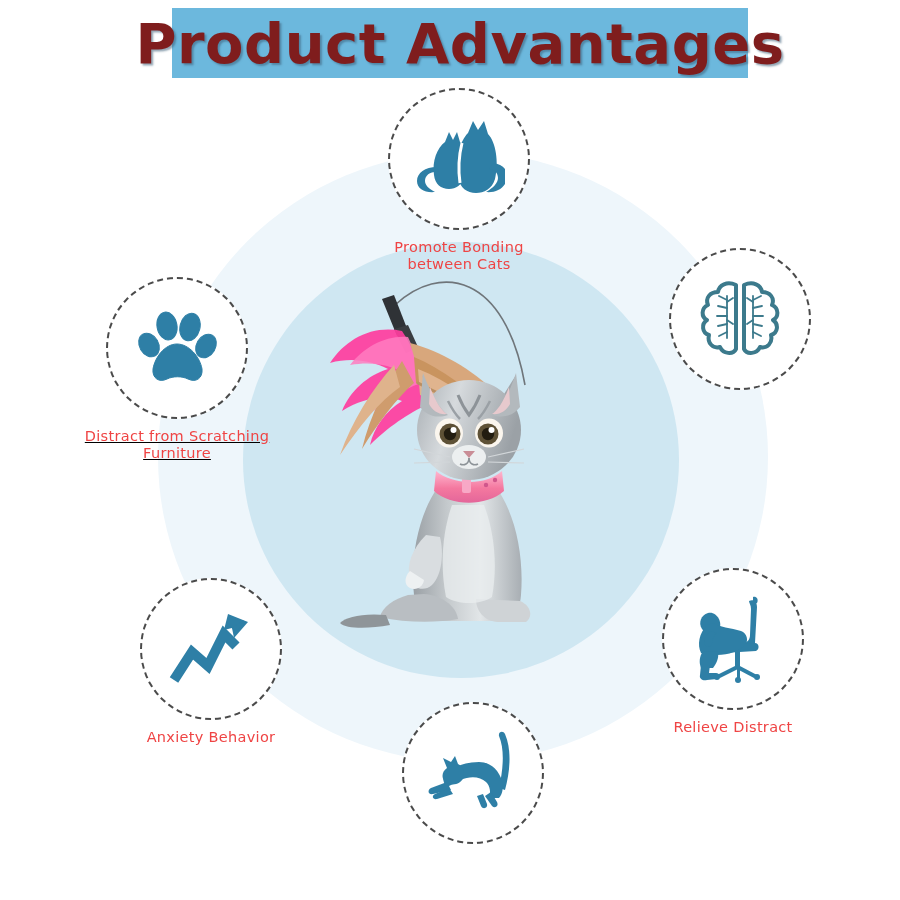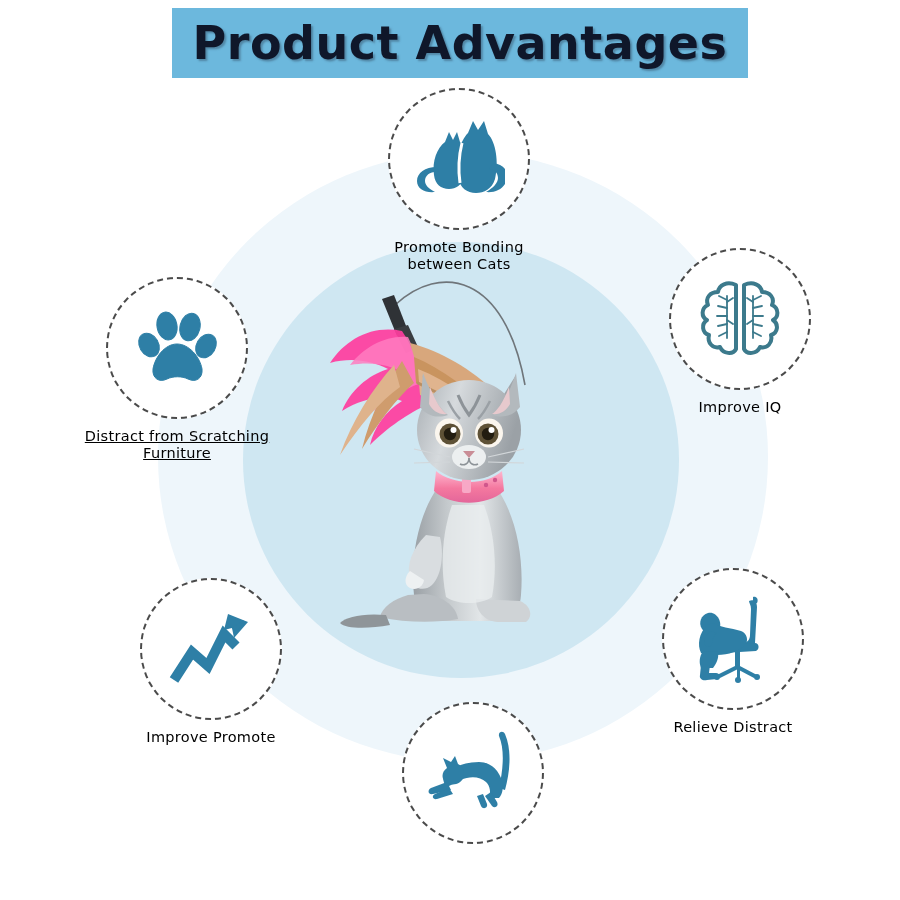--- a/index.html
+++ b/index.html
@@ -27,23 +27,23 @@
     height: 70px;
     background: #6cb8dd;
     display: flex;
     align-items: center;
     justify-content: center;
     z-index: 40;
   }
   #title-text {
     font-family: "DejaVu Sans", "Liberation Sans", sans-serif;
     font-weight: bold;
-    font-size: 46px;
+    font-size: 56px;
     letter-spacing: 0.5px;
-    color: #0f172a;
+    color: #7f1d1d;
     text-shadow: 2px 2px 2px rgba(60,95,120,0.55);
     white-space: nowrap;
   }
 
   
   .bg-circle-outer {
     position: absolute;
     left: 158px;
     top: 152px;
     width: 610px;
@@ -93,21 +93,21 @@
     align-items: center;
     justify-content: center;
     box-sizing: border-box;
   }
   .feature-circle svg { display: block; }
   .feature-label {
     margin-top: 9px;
     font-family: "DejaVu Sans", "Liberation Sans", sans-serif;
     font-size: 14.5px;
     line-height: 17px;
-    color: #000000;
+    color: #ef4444;
     letter-spacing: 0.3px;
     white-space: pre-line;
   }
 
   
   #feat-bonding   { left: 459px; top: 88px; }
   #feat-iq        { left: 740px; top: 248px; }
   #feat-anxiety   { left: 733px; top: 568px; }
   #feat-hunting   { left: 473px; top: 702px; }
   #feat-behavior  { left: 211px; top: 578px; }
@@ -274,21 +274,20 @@
             <path d="M56 32 L65 30"></path>
             <path d="M56 40 L66 40"></path>
             <path d="M56 48 L65 50"></path>
             <path d="M56 56 L64 60"></path>
             <path d="M56 26 L50 22"></path>
             <path d="M56 44 L50 48"></path>
           </g>
         </g>
       </svg>
     </div>
-    <div class="feature-label">Improve IQ</div>
   </div>
 
   <div class="feature" id="feat-anxiety">
     <div class="feature-circle">
       <svg width="92" height="88" viewBox="0 0 92 88">
         <g fill="#2e7fa6">
 
           <path d="M62 6 C 66 4 70 6 70 12 L68 48 C 68 53 64 56 59 55 L57 48
                    C 61 47 63 44 63 40 L64 14 C 64 10 62 8 62 6 Z"></path>
           <path d="M66 2 C 69 1 72 4 70 8 L66 10 Z"></path>
@@ -349,21 +348,21 @@
     <div class="feature-circle">
       <svg width="90" height="82" viewBox="0 0 90 82">
         <g fill="none" stroke="#2e7fa6" stroke-width="10" stroke-linejoin="miter" stroke-linecap="butt">
           <polyline points="8,72 26,44 42,58 58,26 70,38"></polyline>
         </g>
 
         <path d="M62 6 L82 14 L68 30 L66 20 L58 22 Z" fill="#2e7fa6"></path>
         <path d="M66 20 L78 12 L70 26 Z" fill="#2e7fa6"></path>
       </svg>
     </div>
-    <div class="feature-label">Improve Promote</div>
+    <div class="feature-label">Anxiety Behavior</div>
   </div>
 
   <div class="feature" id="feat-scratch">
     <div class="feature-circle">
       <svg width="86" height="86" viewBox="0 0 86 86">
         <g fill="#2e7fa6" stroke="#2e7fa6" stroke-width="1">
           <ellipse cx="33" cy="21" rx="10" ry="14" transform="rotate(-10 33 21)"></ellipse>
           <ellipse cx="56" cy="22" rx="10" ry="14" transform="rotate(14 56 22)"></ellipse>
           <ellipse cx="15" cy="40" rx="9.5" ry="12.5" transform="rotate(-30 15 40)"></ellipse>
           <ellipse cx="72" cy="41" rx="9.5" ry="12.5" transform="rotate(30 72 41)"></ellipse>

